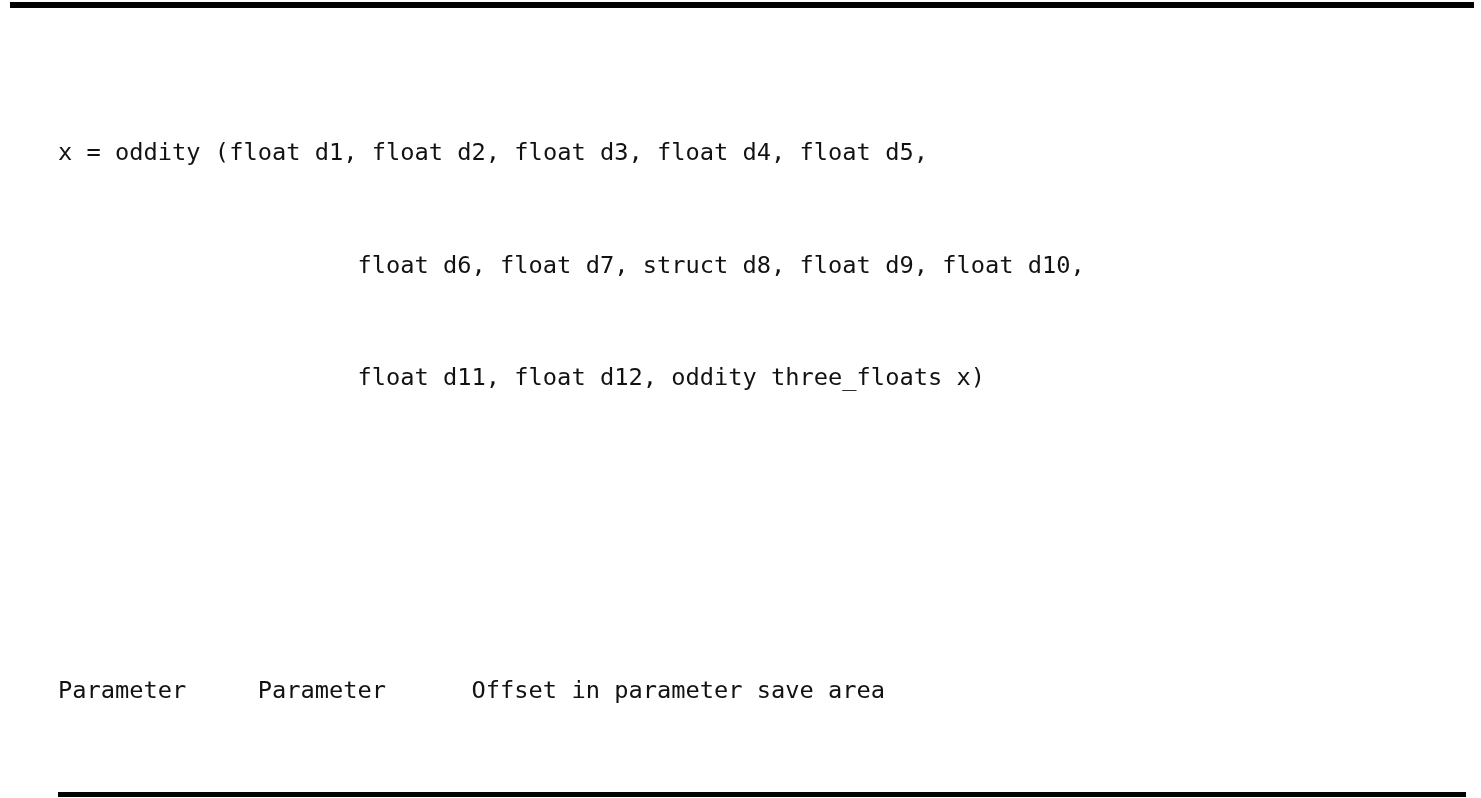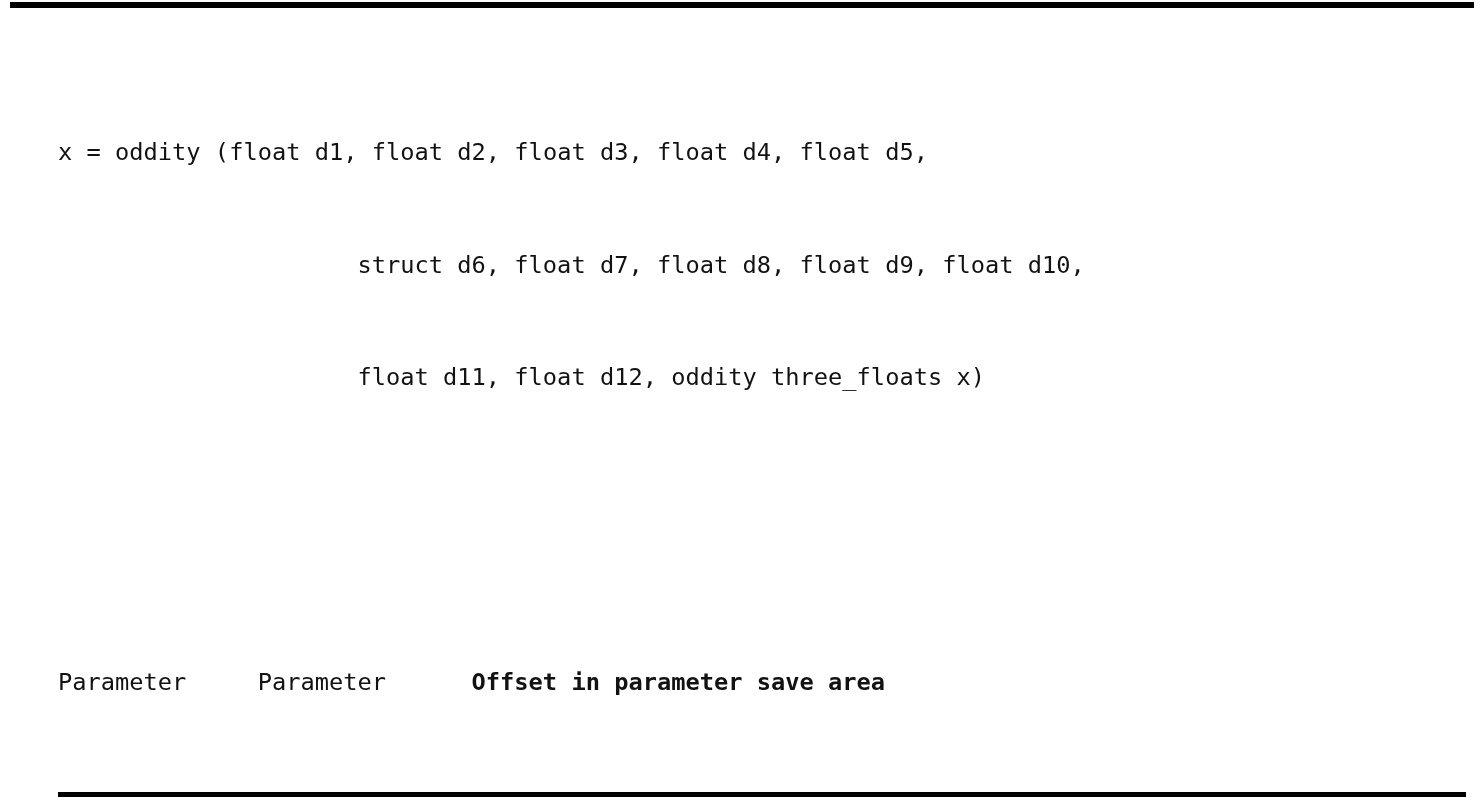--- a/index.html
+++ b/index.html
@@ -42,38 +42,38 @@
     white-space: pre;
   }
   .line {
     position: relative;
     height: 37.6px;
     white-space: pre;
   }
   .indent { padding-left: 21ch; }
   .line > span {
     position: absolute;
-    top: 4px;
+    top: 12px;
     white-space: pre;
   }
   .c-param  { left: 0; }
   .c-reghdr { left: 14ch; }
-  .c-offset { left: 29ch; font-weight: bold; }
+  .c-offset { left: 29ch; }
 </style>
 </head>
 <body>
 
 <div class="page">
 
   <div class="rule rule-top"></div>
 
   <div class="content">
 
     <div class="line">x = oddity (float d1, float d2, float d3, float d4, float d5,</div>
-    <div class="line indent">struct d6, float d7, float d8, float d9, float d10,</div>
+    <div class="line indent">float d6, float d7, struct d8, float d9, float d10,</div>
     <div class="line indent">float d11, float d12, oddity three_floats x)</div>
 
     <div class="line"></div>
 
     <div class="line">
       <span class="c-param">Parameter</span>
       <span class="c-reghdr">Parameter</span>
       <span class="c-offset">Offset in parameter save area</span>
     </div>
 

